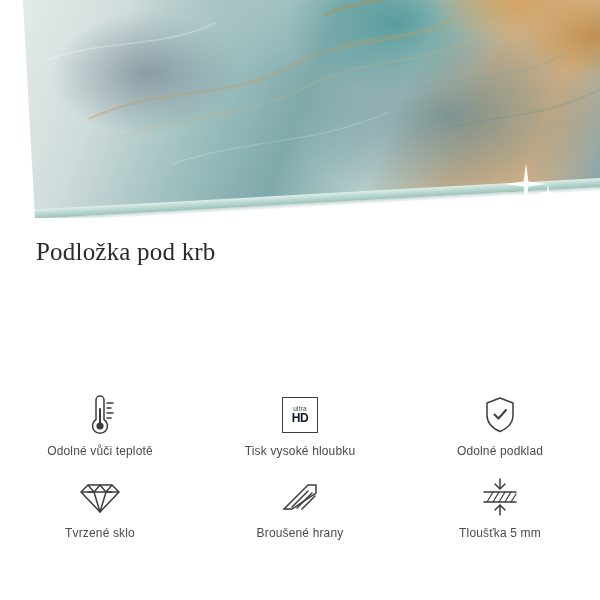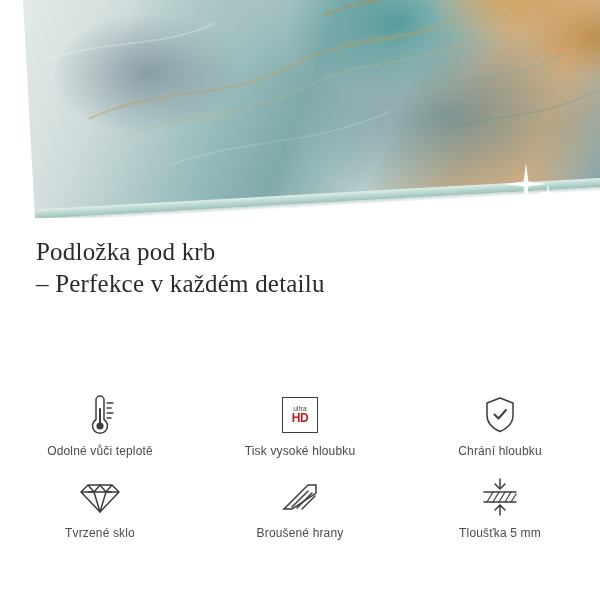--- a/index.html
+++ b/index.html
@@ -167,21 +167,21 @@
     line-height: 1;
   }
   .hd-top {
     font-size: 6.5px;
     color: #3d3d3d;
     letter-spacing: 0.2px;
   }
   .hd-bottom {
     font-size: 12px;
     font-weight: bold;
-    color: #b91c1c;
+    color: #0f172a;
     letter-spacing: -0.3px;
   }
 </style>
 </head>
 <body>
 
 <div class="page">
 
   <div class="hero">
     <div class="hero-art">
@@ -214,21 +214,20 @@
     <div class="sparkle" style="left:538px; top:183px; width:20px; height:20px;">
       <svg viewBox="0 0 20 20" width="20" height="20">
         <path d="M10 0 L11.2 8.8 L20 10 L11.2 11.2 L10 20 L8.8 11.2 L0 10 L8.8 8.8 Z" fill="#ffffff" opacity="0.9"></path>
       </svg>
     </div>
   </div>
 
   <div class="content">
     <h1 class="headline">
       <span>Podložka pod krb</span>
-      <span class="l2">– Perfekce v každém detailu</span>
     </h1>
   </div>
 
   <div class="features">
 
     <div class="feature">
       <div class="feature-icon">
         <svg width="40" height="44" viewBox="0 0 40 44">
           <g fill="none" stroke="#3d3d3d" stroke-width="1.5" stroke-linecap="round">
             <path d="M16 7 a4 4 0 0 1 8 0 v19.5 a7.5 7.5 0 1 1 -8 0 Z"></path>
@@ -256,21 +255,21 @@
 
     <div class="feature">
       <div class="feature-icon">
         <svg width="40" height="44" viewBox="0 0 40 44">
           <g fill="none" stroke="#3d3d3d" stroke-width="1.5" stroke-linejoin="round" stroke-linecap="round">
             <path d="M20 5 L33 10 v12 c0 8 -6 13.5 -13 16.5 C13 35.5 7 30 7 22 V10 Z"></path>
             <path d="M14.5 21.5 l4 4 l7.5 -8.5" stroke-width="2"></path>
           </g>
         </svg>
       </div>
-      <div class="feature-label">Chrání hloubku</div>
+      <div class="feature-label">Odolné podklad</div>
     </div>
 
     <div class="feature">
       <div class="feature-icon">
         <svg width="42" height="40" viewBox="0 0 42 40">
           <g fill="none" stroke="#3d3d3d" stroke-width="1.5" stroke-linejoin="round">
             <path d="M9 8 h24 l7 7 l-19 20 l-19 -20 Z"></path>
             <path d="M2 15 h38"></path>
             <path d="M9 8 l6 7 l-6 0"></path>
             <path d="M33 8 l-6 7 l6 0"></path>

